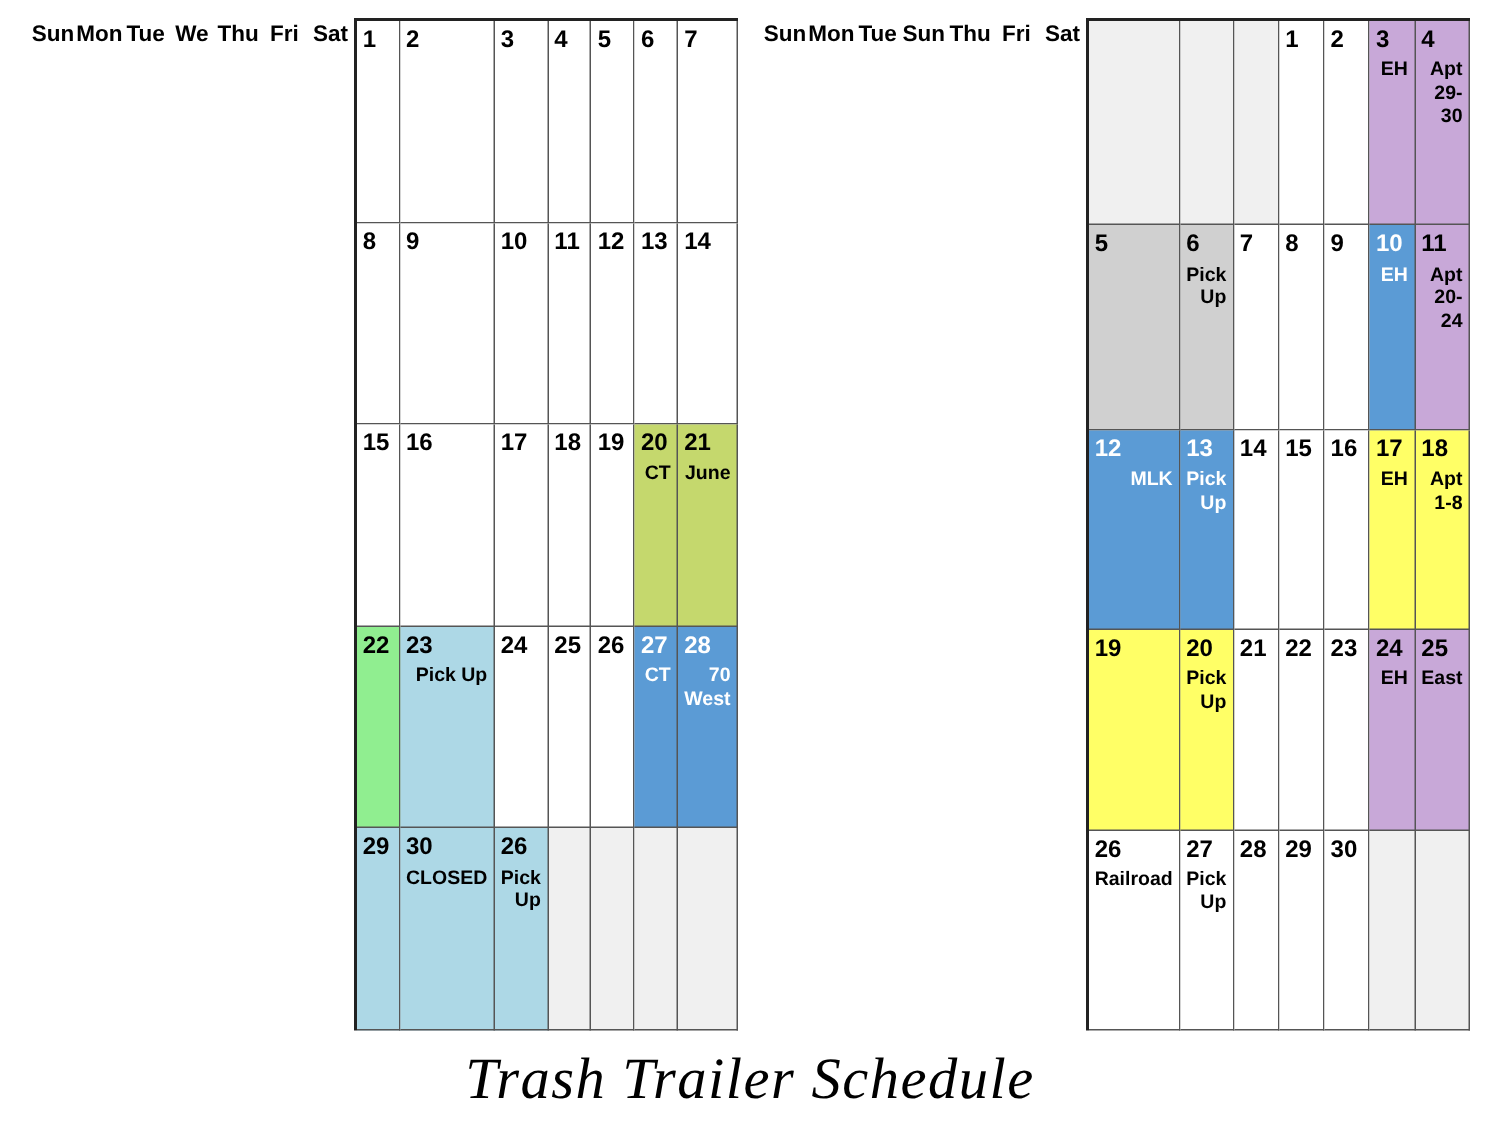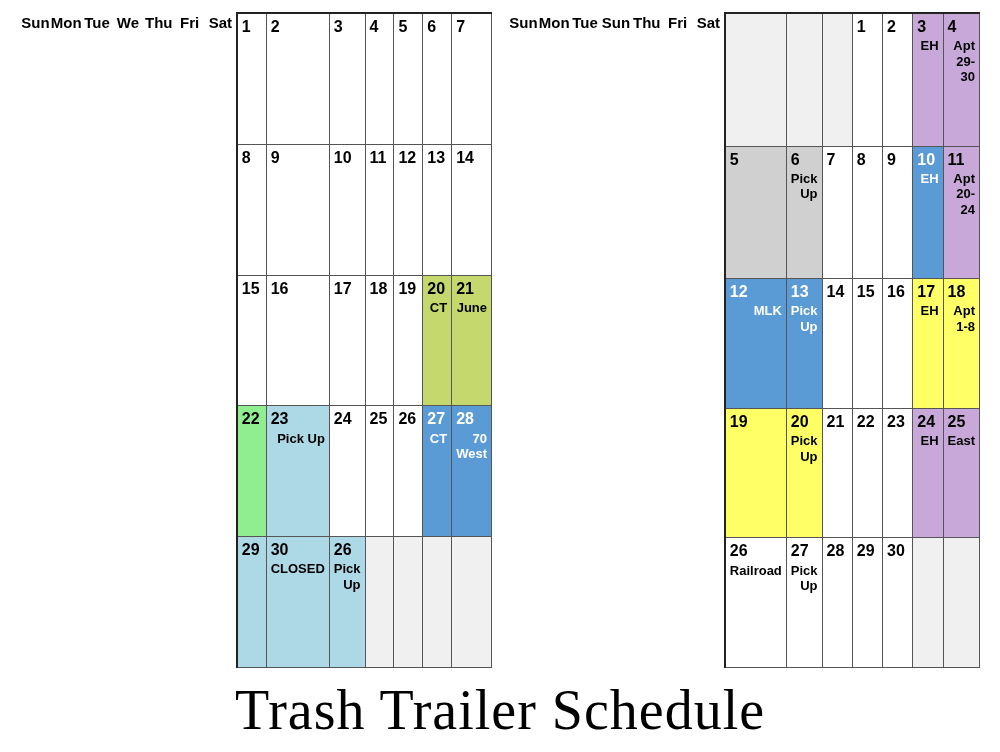--- a/index.html
+++ b/index.html
@@ -101,26 +101,27 @@
     .bg-blue { background-color: #5b9bd5; color: #fff; }
     .bg-blue .cell-num { color: #fff; }
     .bg-blue .cell-label { color: #fff; }
     .bg-lightblue { background-color: #add8e6; }
     .bg-gray { background-color: #d0d0d0; }
     .bg-yellow { background-color: #ffff66; }
     .bg-purple { background-color: #c8a8d8; }
     .bg-lightgreen { background-color: #90ee90; }
 
     .footer-title {
-      font-size: 56px;
+      font-size: 39px;
       font-weight: 400;
       font-family: 'Times New Roman', Times, serif;
       margin-top: 10px;
       text-align: center;
       letter-spacing: 1px;
+      font-style: italic;
     }
   </style>
 </head>
 <body>
 
 <div class="header-row">
 </div>
 
 <div class="calendars-container">
   <div class="calendar">

